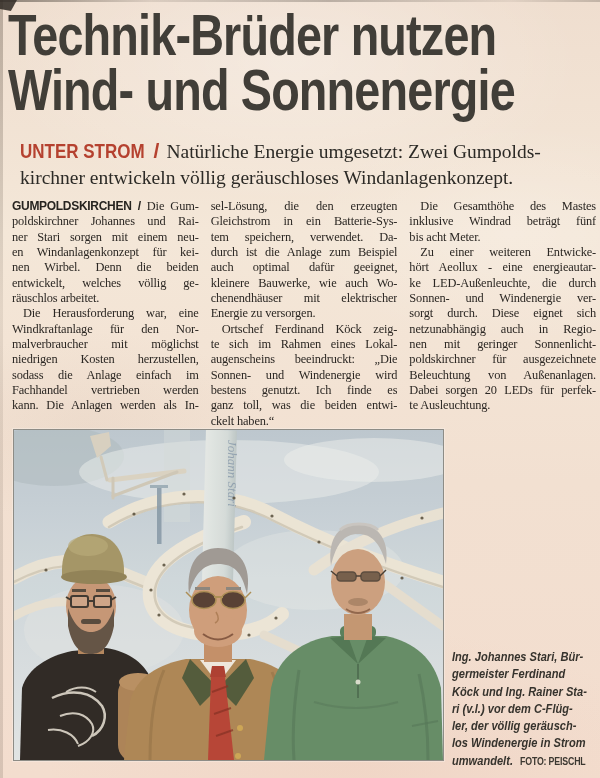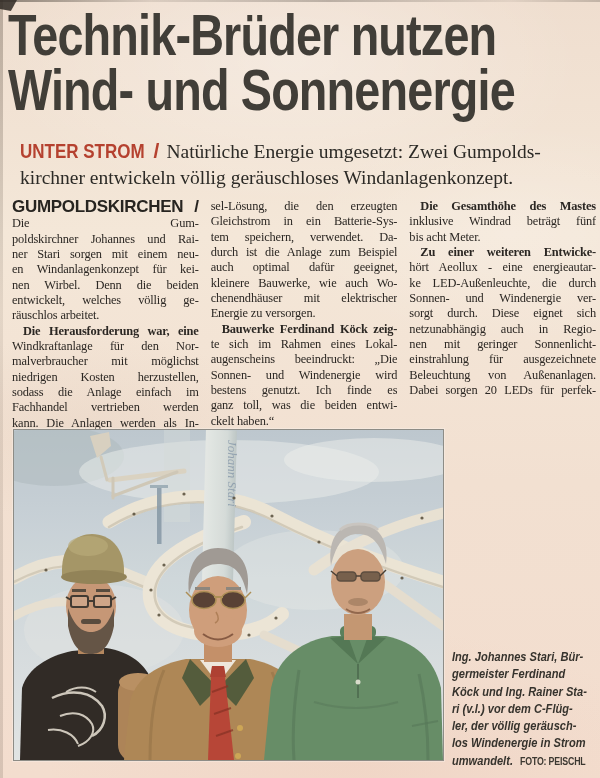--- a/index.html
+++ b/index.html
@@ -41,23 +41,23 @@
     margin:0 7px 0 0;}
 
   .columns{position:absolute;left:12px;top:199px;width:584px;display:flex;gap:12px;}
   .col{flex:1 1 0;min-width:0;}
   .bline{
     font-size:12.4px;line-height:15.35px;color:#2b2723;letter-spacing:-.15px;
     text-align:justify;text-align-last:justify;white-space:nowrap;overflow:hidden;
   }
   .bline{white-space:normal;}
   .bline.end{text-align-last:left;}
-  .bline.ind{text-indent:11px;font-weight:bold;}
+  .bline.ind{text-indent:11px;}
   .lead{font-family:"Liberation Sans",sans-serif;font-weight:700;font-style:normal;
-    font-size:17px;letter-spacing:-.3px;color:#272420;}
+    font-size:12px;letter-spacing:-.3px;color:#272420;}
 
   .photo{
     position:absolute;left:13px;top:429px;width:429px;height:330px;margin:0;
     border:1px solid rgba(88,78,62,.55);background:#cfd8de;box-shadow:0 0 0 1px rgba(255,255,255,.25);
   }
   .photo svg{display:block;}
 
   .caption{position:absolute;left:452px;top:649px;width:170px;
     font-family:"Liberation Sans",sans-serif;font-style:italic;font-weight:700;
     font-size:12.6px;line-height:17.3px;color:#36332d;
@@ -106,42 +106,43 @@
       </div>
       <div class="col">
         <div class="bline">sel-Lösung, die den erzeugten</div>
         <div class="bline">Gleichstrom in ein Batterie-Sys-</div>
         <div class="bline">tem speichern, verwendet. Da-</div>
         <div class="bline">durch ist die Anlage zum Beispiel</div>
         <div class="bline">auch optimal dafür geeignet,</div>
         <div class="bline">kleinere Bauwerke, wie auch Wo-</div>
         <div class="bline">chenendhäuser mit elektrischer</div>
         <div class="bline end">Energie zu versorgen.</div>
-        <div class="bline ind">Bauwerke Ferdinand Köck zeig-</div>
+        <div class="bline ind">Ortschef Ferdinand Köck zeig-</div>
         <div class="bline">te sich im Rahmen eines Lokal-</div>
         <div class="bline">augenscheins beeindruckt: „Die</div>
         <div class="bline">Sonnen- und Windenergie wird</div>
         <div class="bline">bestens genutzt. Ich finde es</div>
         <div class="bline">ganz toll, was die beiden entwi-</div>
         <div class="bline end">ckelt haben.“</div>
       </div>
       <div class="col">
         <div class="bline ind">Die Gesamthöhe des Mastes</div>
         <div class="bline">inklusive Windrad beträgt fünf</div>
         <div class="bline end">bis acht Meter.</div>
         <div class="bline ind">Zu einer weiteren Entwicke-</div>
         <div class="bline">hört Aeollux - eine energieautar-</div>
         <div class="bline">ke LED-Außenleuchte, die durch</div>
         <div class="bline">Sonnen- und Windenergie ver-</div>
         <div class="bline">sorgt durch. Diese eignet sich</div>
         <div class="bline">netzunabhängig auch in Regio-</div>
         <div class="bline">nen mit geringer Sonnenlicht-</div>
-        <div class="bline">einstrahlung für ausgezeichnete</div>
+        <div class="bline">poldskirchner für ausgezeichnete</div>
         <div class="bline">Beleuchtung von Außenanlagen.</div>
         <div class="bline">Dabei sorgen 20 LEDs für perfek-</div>
+        <div class="bline end">te Ausleuchtung.</div>
       </div>
     </div>
 
   <figure class="photo">
     <svg width="429" height="330" viewBox="0 0 429 330" xmlns="http://www.w3.org/2000/svg">
       <defs>
         <linearGradient id="sky" x1="0" y1="0" x2="0" y2="1">
           <stop offset="0" stop-color="#b9c6d0"></stop>
           <stop offset="0.45" stop-color="#ccd7dd"></stop>
           <stop offset="1" stop-color="#e0e5e6"></stop>

